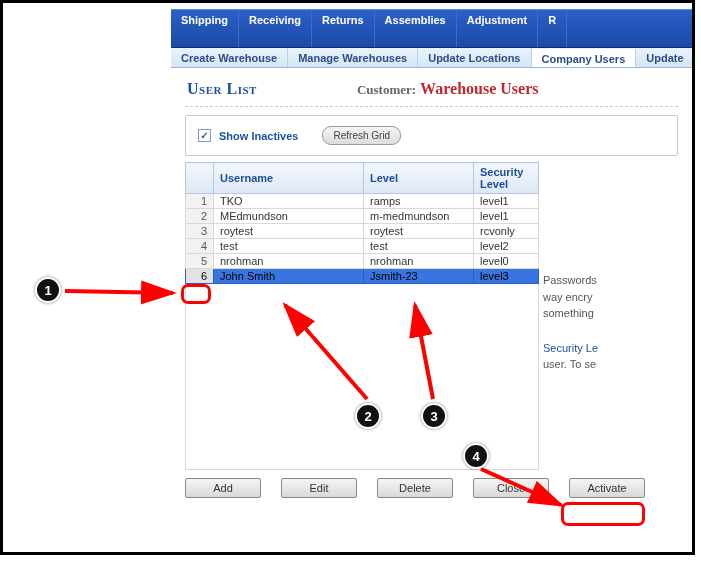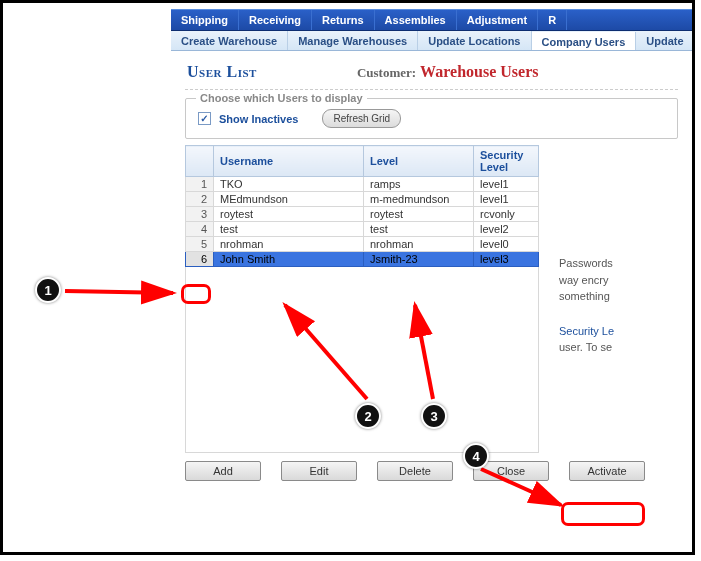--- a/index.html
+++ b/index.html
@@ -23,21 +23,21 @@
     position: absolute;
     left: 168px;
     top: 6px;
     right: 0;
   }
   
   .nav1 {
     background: linear-gradient(#2a60c8, #1d4aa6);
     border-top: 1px solid #5a8fe0;
     border-bottom: 1px solid #0d2d70;
-    height: 22px;
+    height: 39px;
     display: flex;
     align-items: stretch;
     color: #fff;
     font-weight: bold;
     font-size: 11px;
     overflow: hidden;
   }
   .nav1 .tab {
     padding: 4px 10px 0 10px;
     border-right: 1px solid #3a6fd0;
@@ -134,21 +134,21 @@
   
   .cols {
     display: flex;
     margin: 6px 0 0 14px;
     align-items: flex-start;
   }
   .grid-wrap {
     width: 354px;
   }
   .side-text {
-    margin-left: 20px;
+    margin-left: 4px;
     padding-top: 110px;
     font-size: 11px;
     color: #555;
     line-height: 1.5;
     overflow: hidden;
     white-space: nowrap;
   }
   .side-text .p2 { margin-top: 18px; color: #1c4f9c; }
   
   .grid {
@@ -259,21 +259,20 @@
     </div>
 
     <div class="page-head">
       <span class="page-title">User List</span>
       <span class="customer-label">Customer:</span>
       <span class="customer-name">Warehouse Users</span>
     </div>
     <div class="hr"></div>
 
     <div class="filter-box">
-      <div class="filter-legend">Choose which Users to display</div>
       <div class="filter-row">
         <span class="chk">✓</span>
         <span class="chk-label">Show Inactives</span>
         <span style="width:8px"></span>
         <button class="btn-small">Refresh Grid</button>
       </div>
     </div>
 
     <div class="cols">
       <div class="grid-wrap">

